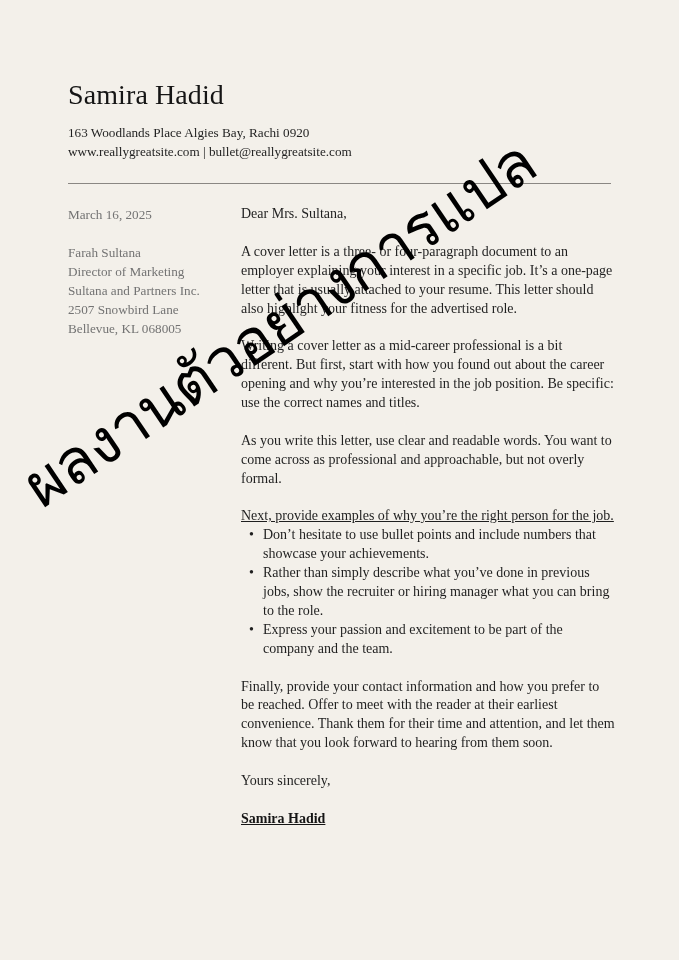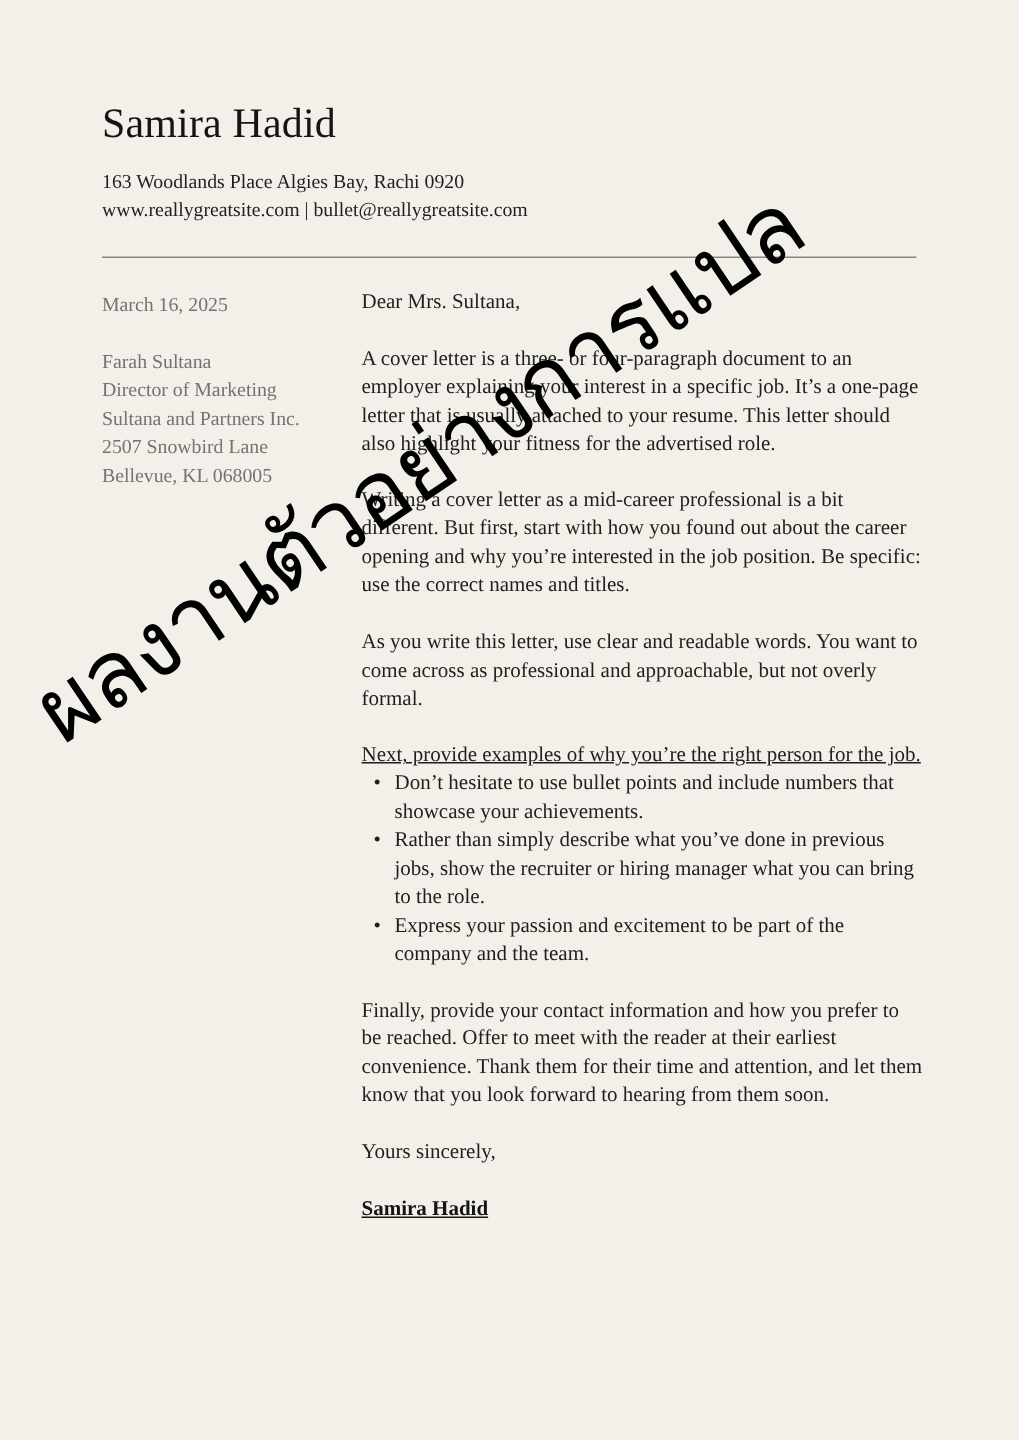--- a/index.html
+++ b/index.html
@@ -9,21 +9,21 @@
       background: #f3f0ea;
       overflow: hidden;
     }
     body {
       position: relative;
       font-family: "Liberation Serif", "DejaVu Serif", serif;
       color: #1c1c1c;
     }
     .page {
       position: absolute;
-      left: 0; top: 0;
+      left: 0; top: 12px;
       width: 679px; height: 732px;
     }
     .name {
       position: absolute;
       left: 68px;
       top: 66px;
       font-size: 28px;
       line-height: 34px;
       font-weight: normal;
       color: #151515;

